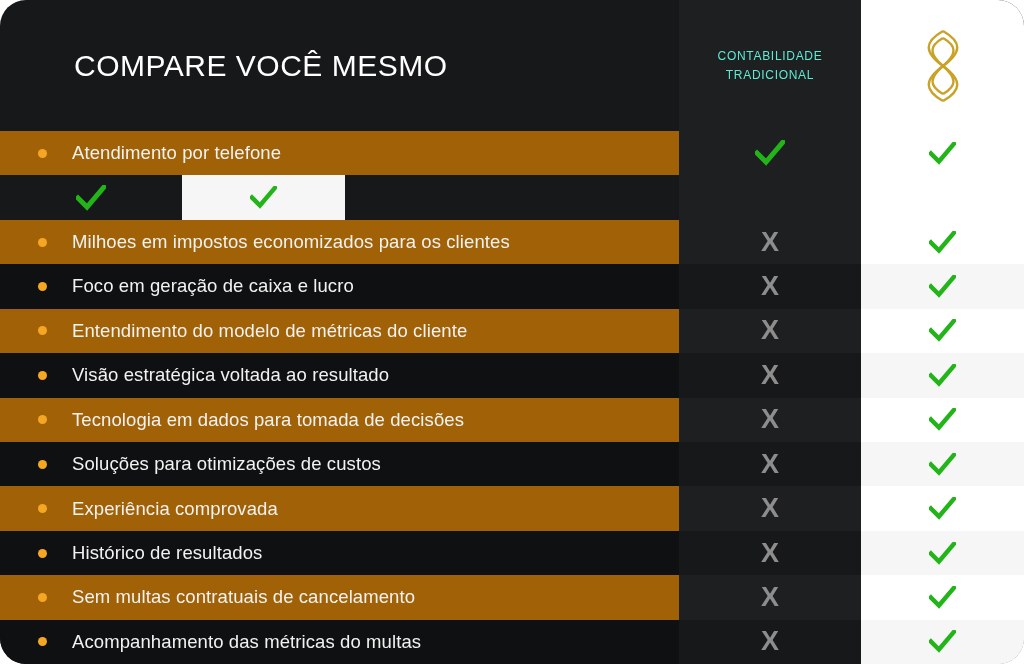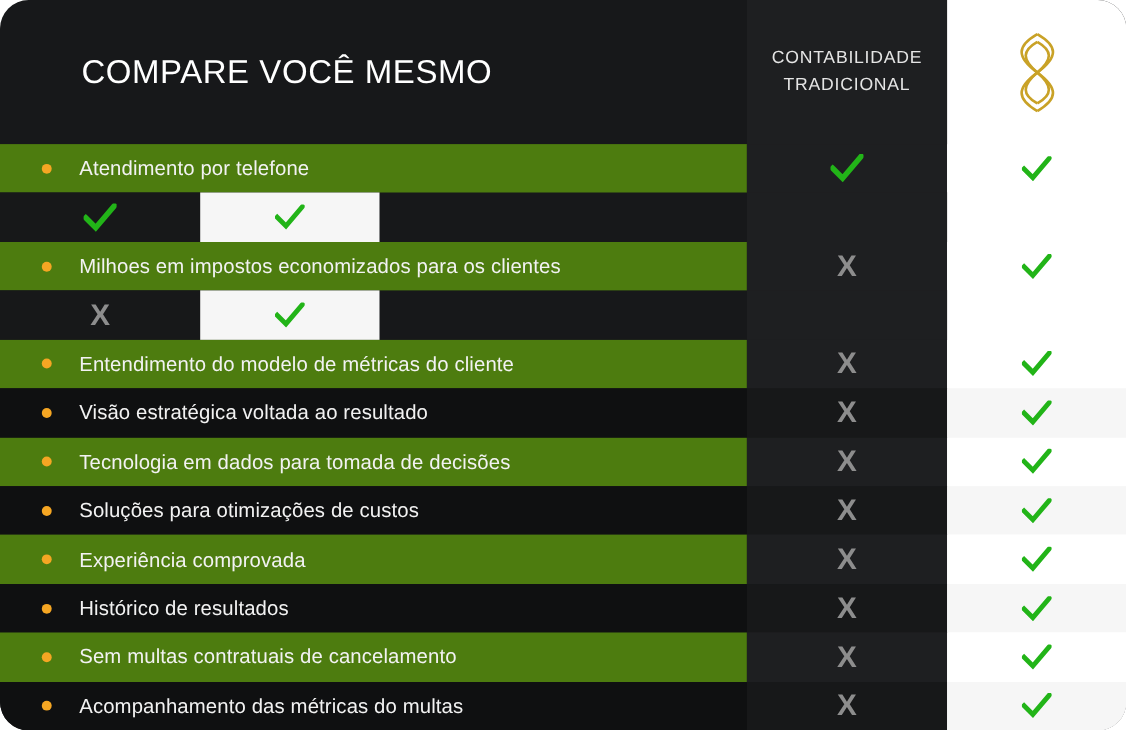--- a/index.html
+++ b/index.html
@@ -75,22 +75,22 @@
   }
   .header-trad-cell {
     width: 182px;
     display: flex;
     flex-direction: column;
     align-items: center;
     justify-content: center;
     box-sizing: border-box;
   }
   .header-trad-label {
-    color: #e5e5e5;
-    font-size: 16px;
+    color: #5eead4;
+    font-size: 12px;
     letter-spacing: 0.7px;
     line-height: 1.55;
     text-align: center;
   }
   .header-brand-cell {
     width: 163px;
     display: flex;
     align-items: center;
     justify-content: center;
     box-sizing: border-box;
@@ -112,21 +112,21 @@
     flex: 1 1 0;
     align-items: stretch;
     min-height: 0;
   }
   .cell-feature {
     width: 679px;
     display: flex;
     align-items: center;
     padding-left: 38px;
     box-sizing: border-box;
-    background: #4d7c0f;
+    background: #a16207;
   }
   .row.alt .cell-feature {
     background: #0f1011;
   }
   .bullet {
     width: 9px;
     height: 9px;
     border-radius: 50%;
     background: #f5a623;
     flex: 0 0 9px;
@@ -250,20 +250,24 @@
           <span class="mark-x">X</span>
         </div>
         <div class="cell-brand">
           <svg class="check-svg small" viewBox="0 0 30 26">
             <path d="M2 13 L11 22 L28 2" fill="none" stroke="#22b418" stroke-width="5" stroke-linecap="square"></path>
           </svg>
         </div>
       </div>
 
       <div class="row alt">
+        <div class="cell-feature">
+          <span class="bullet"></span>
+          <span class="feature-text">Foco em geração de caixa e lucro</span>
+        </div>
         <div class="cell-trad">
           <span class="mark-x">X</span>
         </div>
         <div class="cell-brand">
           <svg class="check-svg small" viewBox="0 0 30 26">
             <path d="M2 13 L11 22 L28 2" fill="none" stroke="#22b418" stroke-width="5" stroke-linecap="square"></path>
           </svg>
         </div>
       </div>
 

